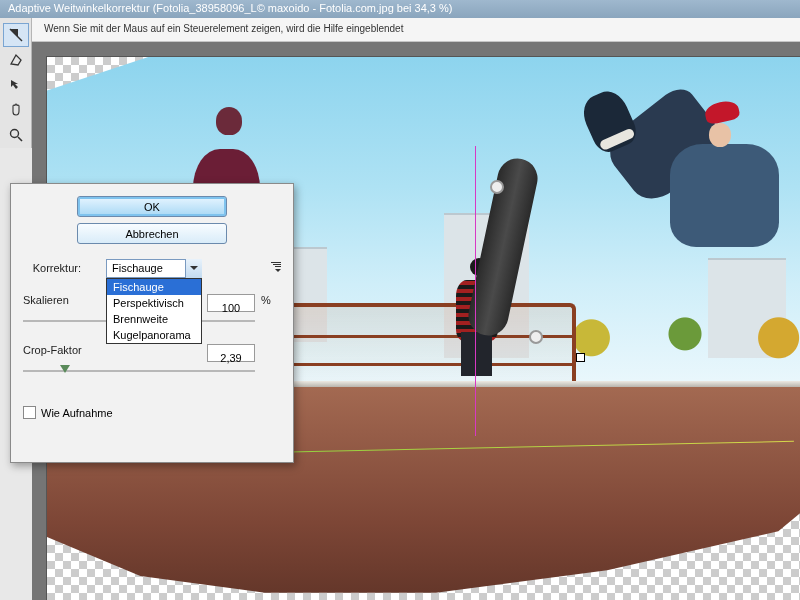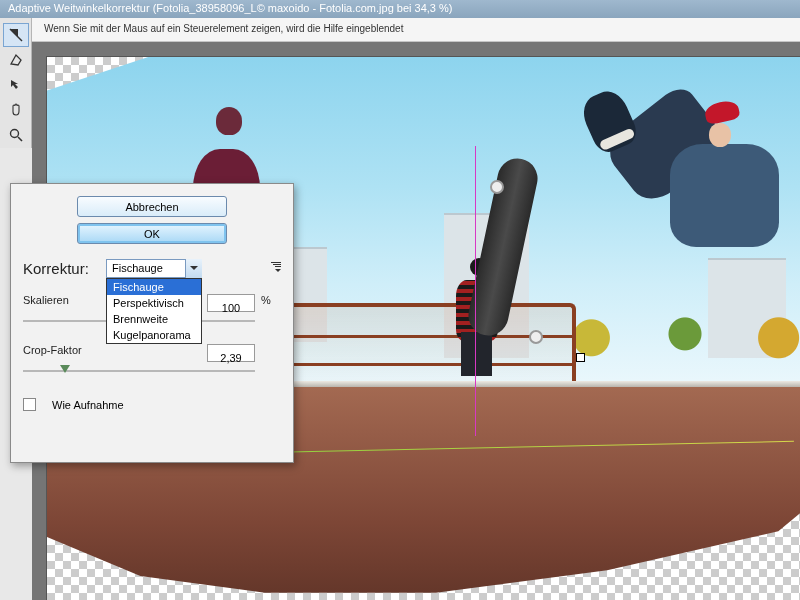--- a/index.html
+++ b/index.html
@@ -68,21 +68,21 @@
 
 .guide-v { position: absolute; left: 55%; top: 16%; width: 1px; height: 52%; background: #d838c4; }
 .guide-h { position: absolute; left: 8%; top: 70%; right: 4%; height: 1px; background: linear-gradient(90deg, #7dcf3a, #d6d64a); transform: rotate(-1.2deg); }
 .crop-handle { position: absolute; left: 68%; top: 53%; width: 9px; height: 9px; border: 1px solid #000; background: #fff; }
 
 .panel { position: absolute; left: 10px; top: 165px; width: 284px; height: 280px; background: #f2f2f2; border: 1px solid #8a8a8a; box-shadow: 2px 3px 8px rgba(0,0,0,.35); padding: 12px 12px 8px; }
 .panel .btn { display: block; width: 150px; height: 21px; margin: 0 auto 6px; border: 1px solid #6b8aad; border-radius: 3px; background: linear-gradient(#f8fcff, #d9ecf9); font-size: 11px; cursor: pointer; }
 .panel .btn.primary { background: linear-gradient(#e6f5ff, #a8d8f5); box-shadow: 0 0 0 2px #7fc3ee inset; }
 
 .row { display: flex; align-items: center; margin-top: 14px; height: 20px; position: relative; }
-.row-label { width: 64px; text-align: right; padding-right: 6px; font-size: 15px; color: #222; }
+.row-label { width: 64px; text-align: right; padding-right: 6px; font-size: 11px; color: #222; }
 .select-wrap { position: relative; width: 96px; margin-left: 19px; }
 .select-display { height: 19px; border: 1px solid #7a9ac0; background: #fff; padding: 2px 18px 2px 5px; font-size: 11px; position: relative; }
 .select-arrow { position: absolute; right: 0; top: 0; width: 17px; height: 19px; border-left: 1px solid #7a9ac0; background: linear-gradient(#e8f2fb, #c3dbf0); display: flex; align-items: center; justify-content: center; }
 .select-arrow::after { content: ""; border: 4px solid transparent; border-top-color: #333; margin-top: 3px; }
 .dropdown { position: absolute; left: 0; top: 19px; width: 96px; background: #fff; border: 1px solid #333; z-index: 10; }
 .dropdown div { padding: 2px 6px; font-size: 11px; cursor: pointer; }
 .dropdown div.sel { background: #2a6fd6; color: #fff; }
 .menu-icon { margin-left: auto; width: 14px; display: flex; flex-direction: column; gap: 1px; align-items: flex-end; cursor: pointer; }
 .menu-icon span { height: 1px; background: #333; }
 .menu-icon span:nth-child(1) { width: 10px; } .menu-icon span:nth-child(2) { width: 8px; } .menu-icon span:nth-child(3) { width: 6px; }
@@ -90,21 +90,21 @@
 
 .slider-row { margin-top: 16px; }
 .slider-row .top { display: flex; }
 .slider-row .lbl { font-size: 11px; color: #222; }
 .slider-row .val { margin-left: auto; width: 48px; height: 18px; border: 1px solid #9a9a9a; background: #fff; text-align: center; font-size: 11px; padding-top: 7px; }
 .slider-row .unit { width: 26px; padding-left: 6px; font-size: 11px; color: #222; }
 .slider { position: relative; height: 14px; margin-top: 2px; margin-right: 26px; }
 .slider .track { position: absolute; left: 0; right: 0; top: 6px; height: 2px; background: #b8b8b8; }
 .slider .thumb { position: absolute; top: 1px; width: 0; height: 0; border: 5px solid transparent; border-top: 8px solid #5a8a5a; transform: translateX(-5px); }
 
-.chk-row { margin-top: 20px; display: flex; align-items: center; gap: 16px; }
+.chk-row { margin-top: 28px; display: flex; align-items: center; gap: 5px; }
 .chk { width: 13px; height: 13px; border: 1px solid #888; background: #fff; }
 </style>
 </head>
 <body>
 
 <div class="titlebar">Adaptive Weitwinkelkorrektur (Fotolia_38958096_L© maxoido - Fotolia.com.jpg bei 34,3 %)</div>
 
 <div class="main-area">
 
   <div class="toolbar-left">
@@ -170,22 +170,22 @@
             <div class="cap"></div>
           </div>
       </div>
       <div class="guide-v"></div>
       <div class="guide-h"></div>
       <div class="crop-handle"></div>
     </div>
   </div>
 
   <div class="panel">
+    <button class="btn primary">OK</button>
     <button class="btn">Abbrechen</button>
-    <button class="btn primary">OK</button>
 
     <div class="row">
       <div class="row-label">Korrektur:</div>
       <div class="select-wrap">
         <div class="select-display">Fischauge</div>
         <div class="select-arrow"></div>
         <div class="dropdown">
           <div class="sel">Fischauge</div>
           <div>Perspektivisch</div>
           <div>Brennweite</div>

